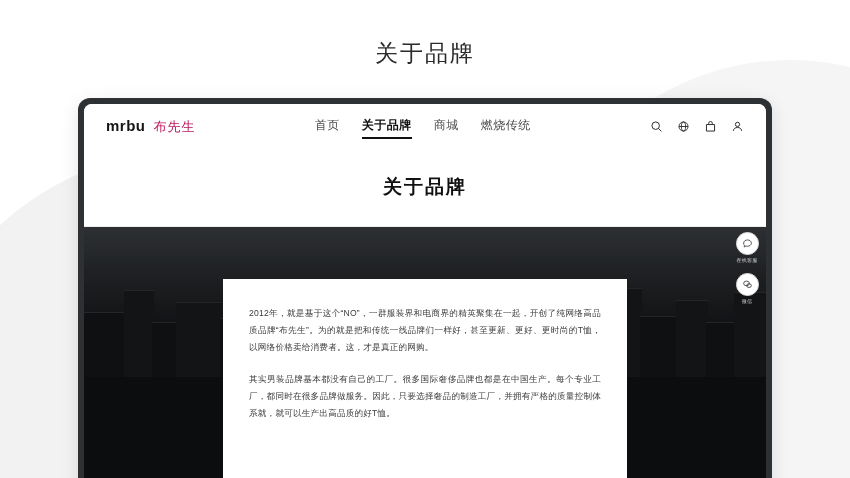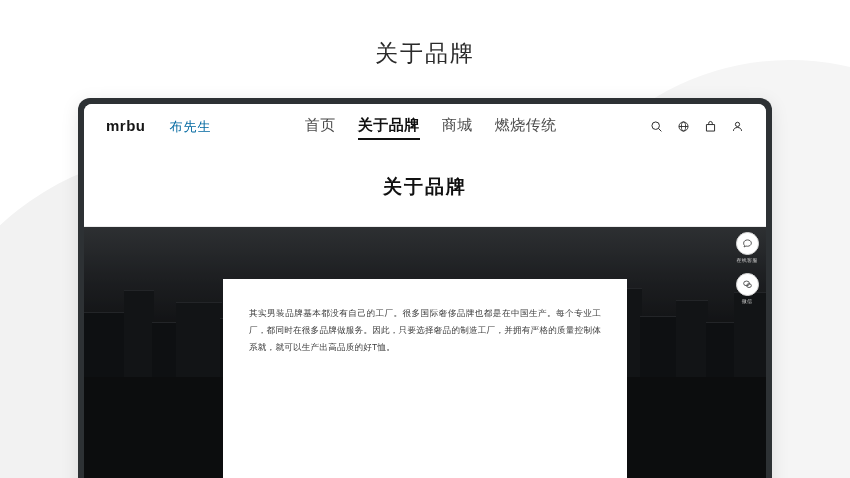--- a/index.html
+++ b/index.html
@@ -76,41 +76,41 @@
     height: 44px;
     background: #ffffff;
     display: flex;
     align-items: center;
     padding: 0 22px;
     box-sizing: border-box;
   }
   .brand {
     display: flex;
     align-items: baseline;
-    gap: 24px;
+    gap: 8px;
   }
   .brand-logo {
     font-size: 15px;
     font-weight: bold;
     color: #161616;
     letter-spacing: 0.5px;
   }
   .brand-cn {
     font-size: 13px;
-    color: #0369a1;
+    color: #be185d;
     letter-spacing: 1px;
   }
   .nav {
     display: flex;
     align-items: center;
     gap: 22px;
     margin: 0 auto;
   }
   .nav-item {
-    font-size: 15px;
+    font-size: 12px;
     color: #4a4a4a;
     letter-spacing: 0.5px;
     cursor: pointer;
     position: relative;
     padding-bottom: 2px;
     text-align: right;
   }
   .nav-item.active {
     color: #111111;
     font-weight: bold;
@@ -319,20 +319,21 @@
         <div class="bldg" style="left:456px;width:34px; height:74px;"></div>
         <div class="bldg l" style="left:488px;width:44px; height:62px;"></div>
         <div class="bldg" style="left:530px;width:28px; height:88px;"></div>
         <div class="bldg l" style="left:556px;width:38px; height:60px;"></div>
         <div class="bldg" style="left:592px;width:32px; height:76px;"></div>
         <div class="bldg l" style="left:622px;width:30px; height:54px;"></div>
         <div class="bldg" style="left:650px;width:32px; height:84px;"></div>
       </div>
 
       <div class="article">
+        <p>2012年，就是基于这个“NO”，一群服装界和电商界的精英聚集在一起，开创了纯网络高品质品牌“布先生”。为的就是把和传统一线品牌们一样好，甚至更新、更好、更时尚的T恤，以网络价格卖给消费者。这，才是真正的网购。</p>
         <p>其实男装品牌基本都没有自己的工厂。很多国际奢侈品牌也都是在中国生产。每个专业工厂，都同时在很多品牌做服务。因此，只要选择奢品的制造工厂，并拥有严格的质量控制体系就，就可以生产出高品质的好T恤。</p>
       </div>
     </div>
 
     <div class="side-widgets">
       <div class="widget">
         <div class="widget-circle">
           <svg viewBox="0 0 16 16" width="11" height="11" fill="none" stroke="currentColor" stroke-width="1.2">
             <path d="M2.4 7.4c0-2.6 2.5-4.6 5.6-4.6s5.6 2 5.6 4.6-2.5 4.6-5.6 4.6c-.8 0-1.5-.1-2.2-.3L3 13l.7-2.1A4.4 4.4 0 0 1 2.4 7.4z"></path>
           </svg>

